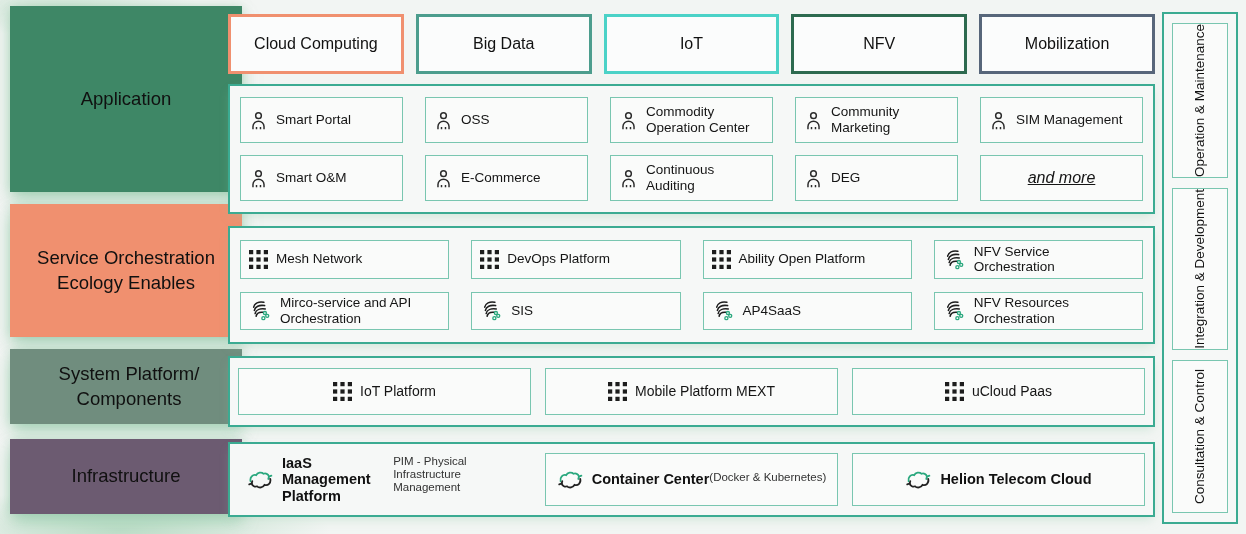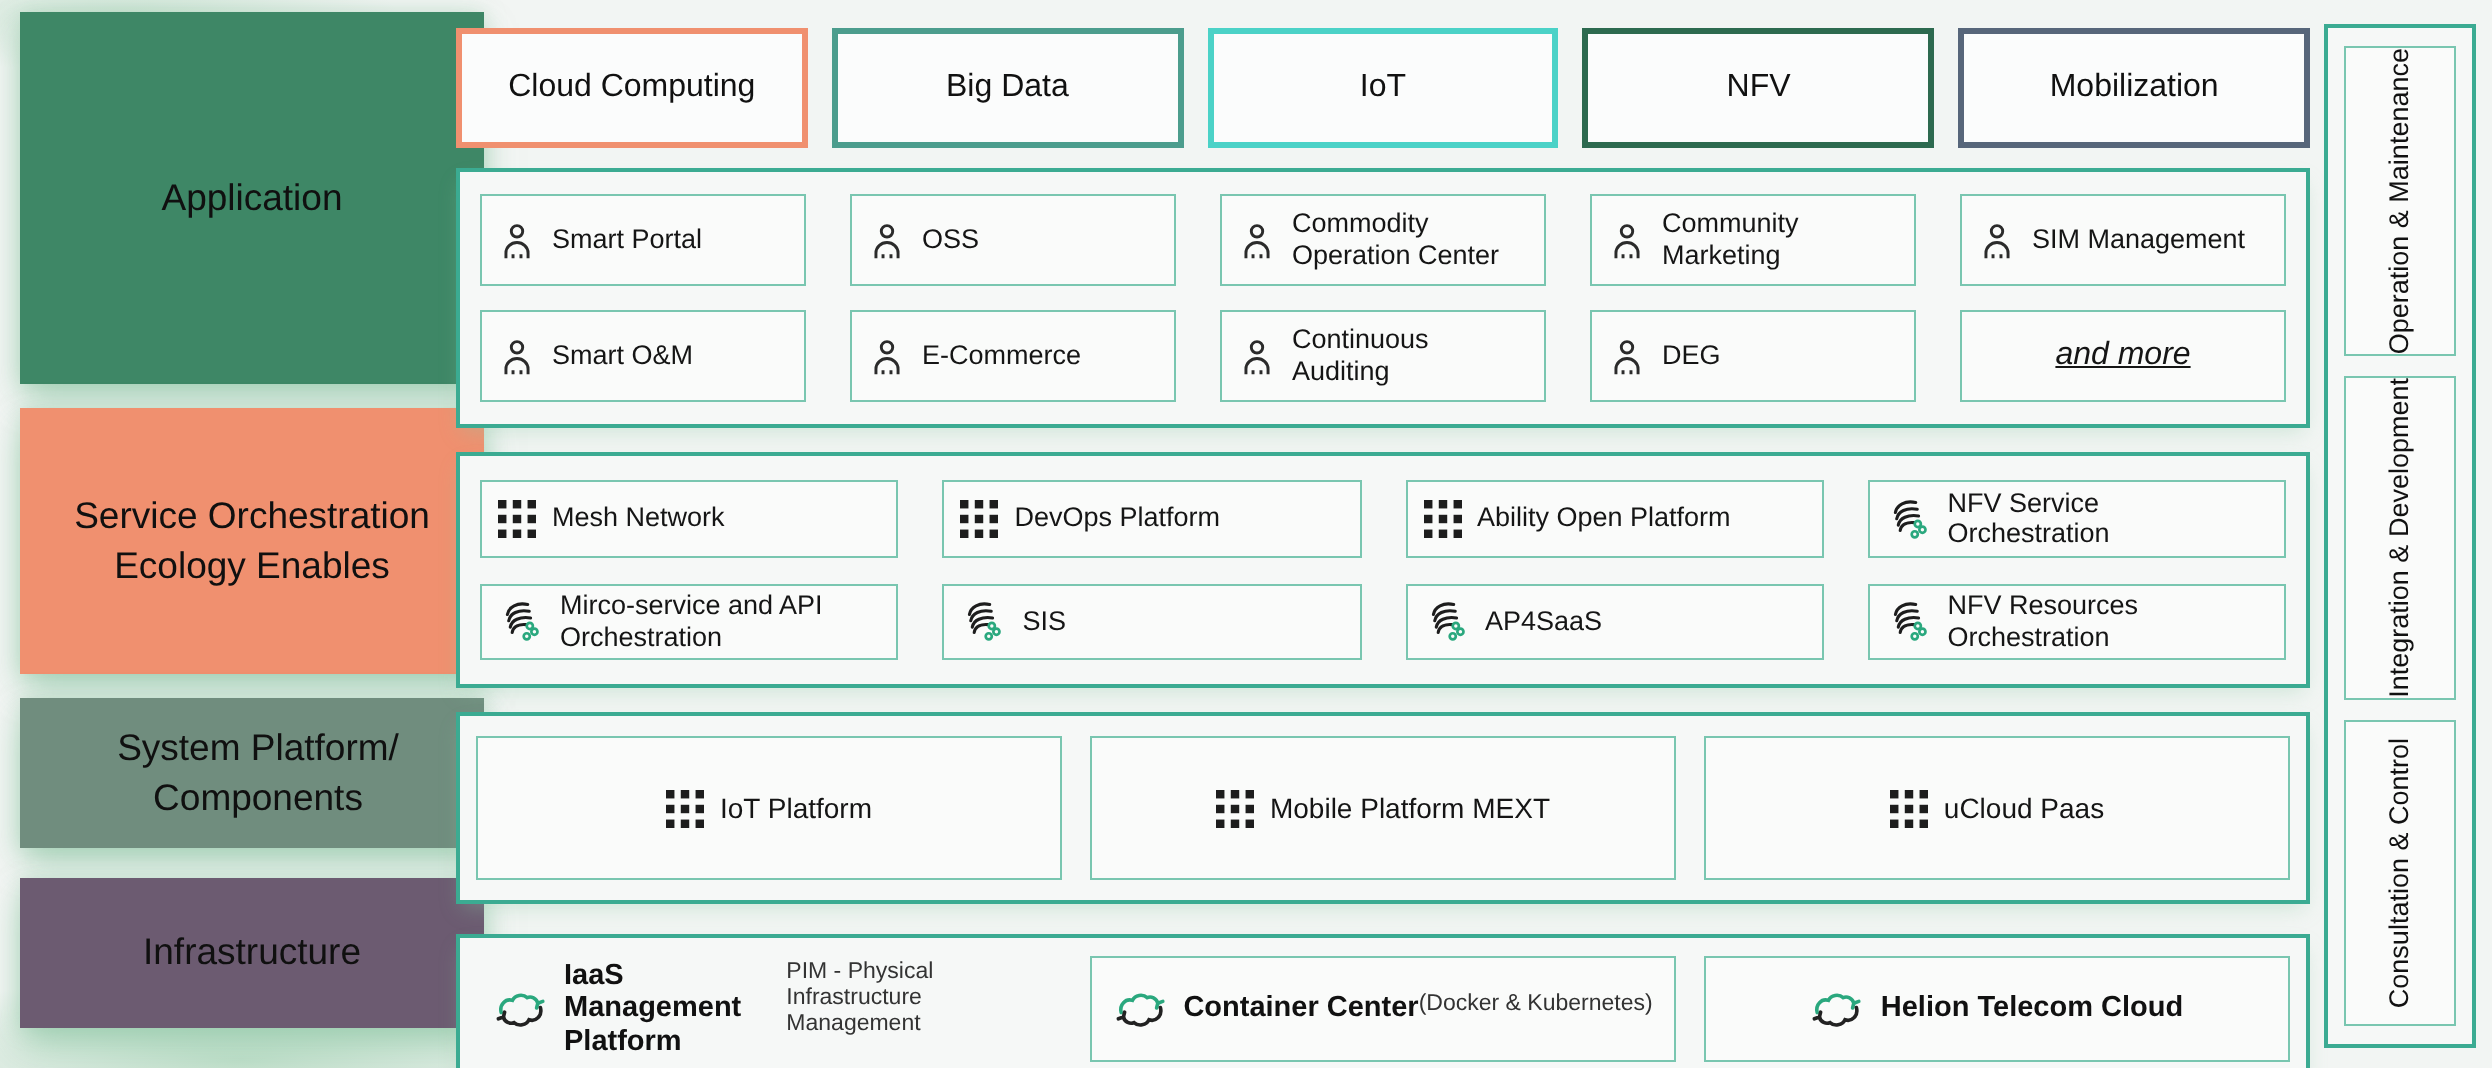--- a/index.html
+++ b/index.html
@@ -18,21 +18,21 @@
   .layer:nth-child(4){height:75px;margin-top:15px;}
   
   .main-col{position:absolute;left:228px;top:14px;width:927px;}
   .tech-row{display:flex;gap:12px;height:60px;}
   .tech-box{flex:1;display:flex;align-items:center;justify-content:center;background:#fbfcfc;
             border:3px solid #999;font-size:16px;font-weight:500;color:#111;box-sizing:border-box;}
   .section{border:2px solid #3BAB92;background:#f6f8f7;box-sizing:border-box;
            box-shadow:0 5px 10px -3px rgba(140,200,165,.35);}
   .section.app{margin-top:10px;height:130px;padding:11px 10px;}
   .section.service{margin-top:12px;height:118px;padding:12px 10px;}
-  .section.system{margin-top:12px;height:96px;padding:10px 8px;}
+  .section.system{margin-top:12px;height:71px;padding:10px 8px;}
   .section.infra{margin-top:15px;height:75px;padding:9px 8px;}
   .grid-app{display:grid;grid-template-columns:repeat(5,1fr);gap:12px 22px;height:100%;}
   .grid-service{display:grid;grid-template-columns:repeat(4,1fr);gap:13px 22px;height:100%;}
   .row-3{display:flex;gap:14px;height:100%;}
   .item{border:1.5px solid #79C6B0;background:#fafbfa;display:flex;align-items:center;gap:8px;
         padding:2px 8px;font-size:13.5px;color:#151515;box-sizing:border-box;line-height:1.15;}
   .item .lbl{flex:1;}
   .item.more{justify-content:center;}
   .item.more .lbl{flex:0 1 auto;font-style:italic;text-decoration:underline;font-size:16px;font-weight:500;}
   .row-3 .item{flex:1;justify-content:center;font-size:14px;}

